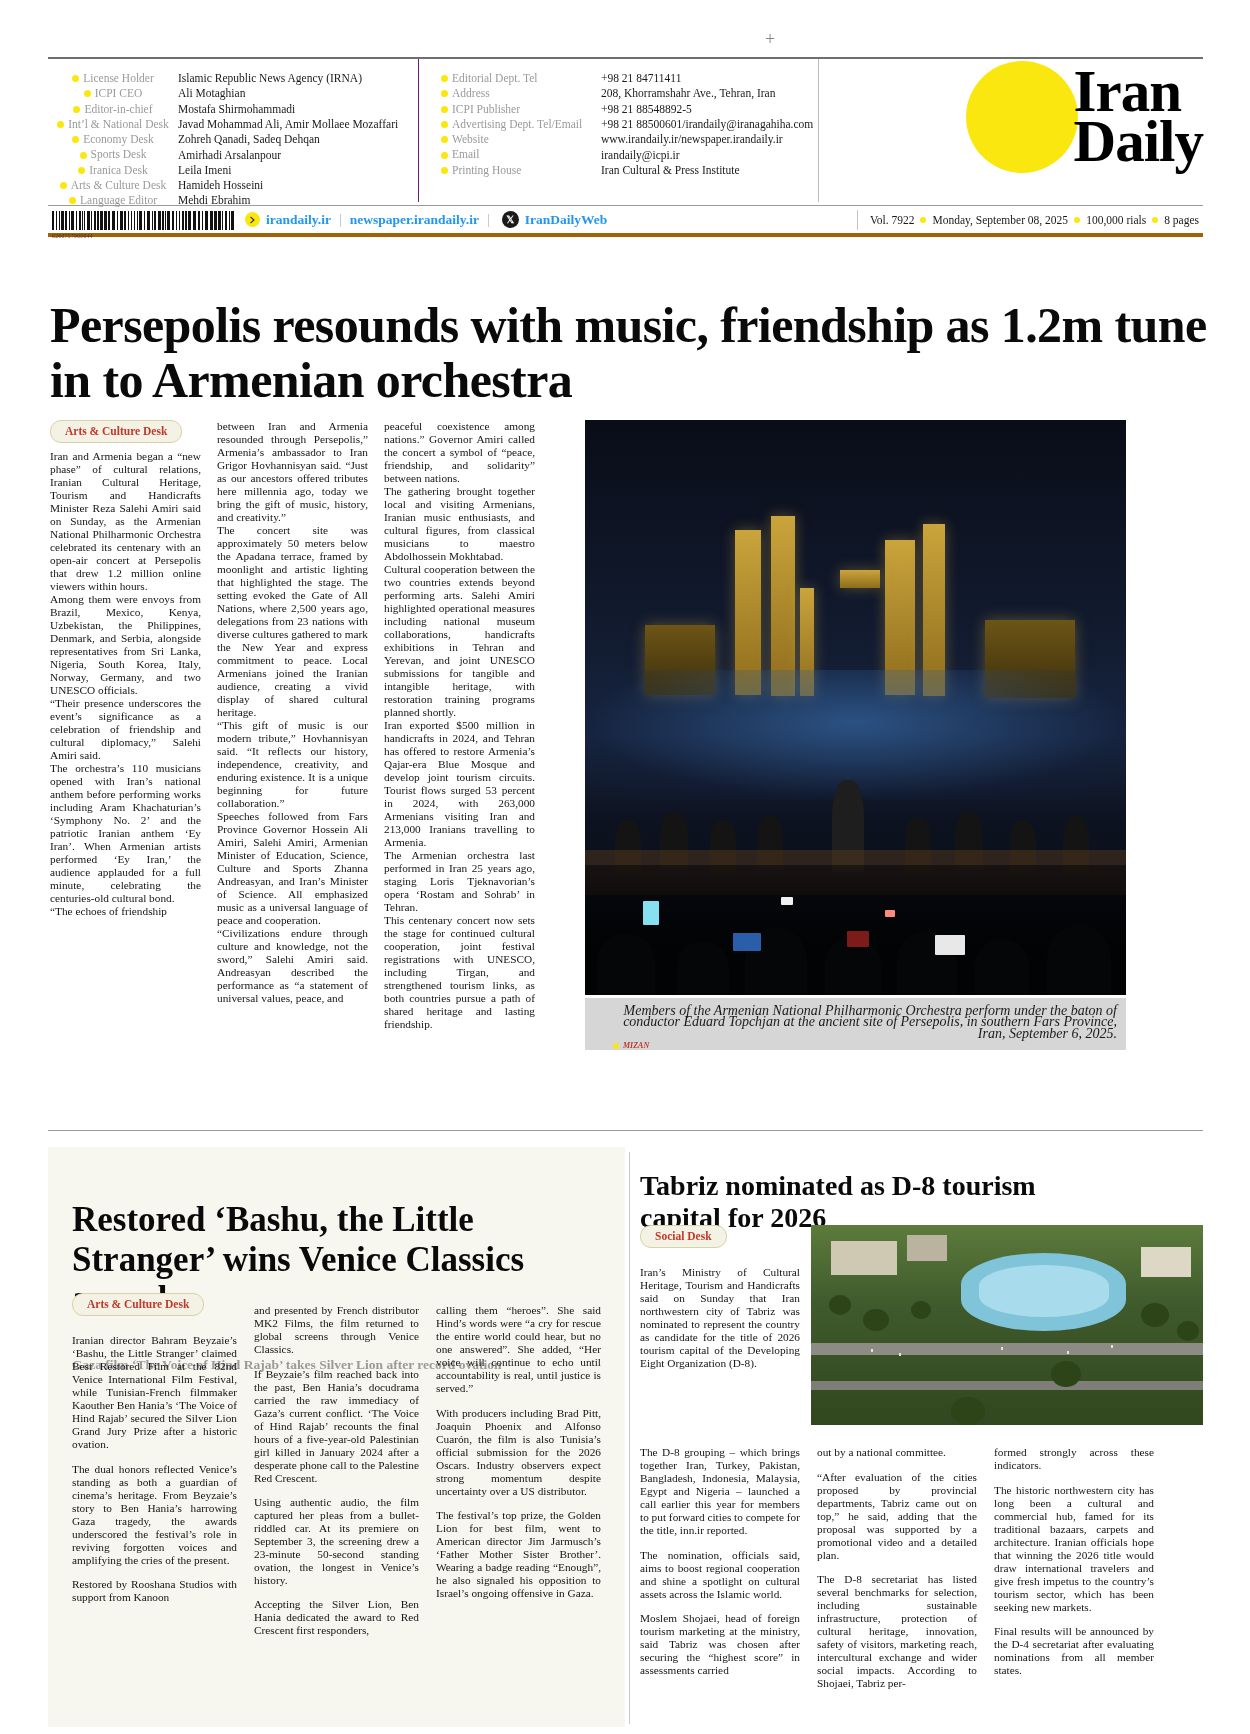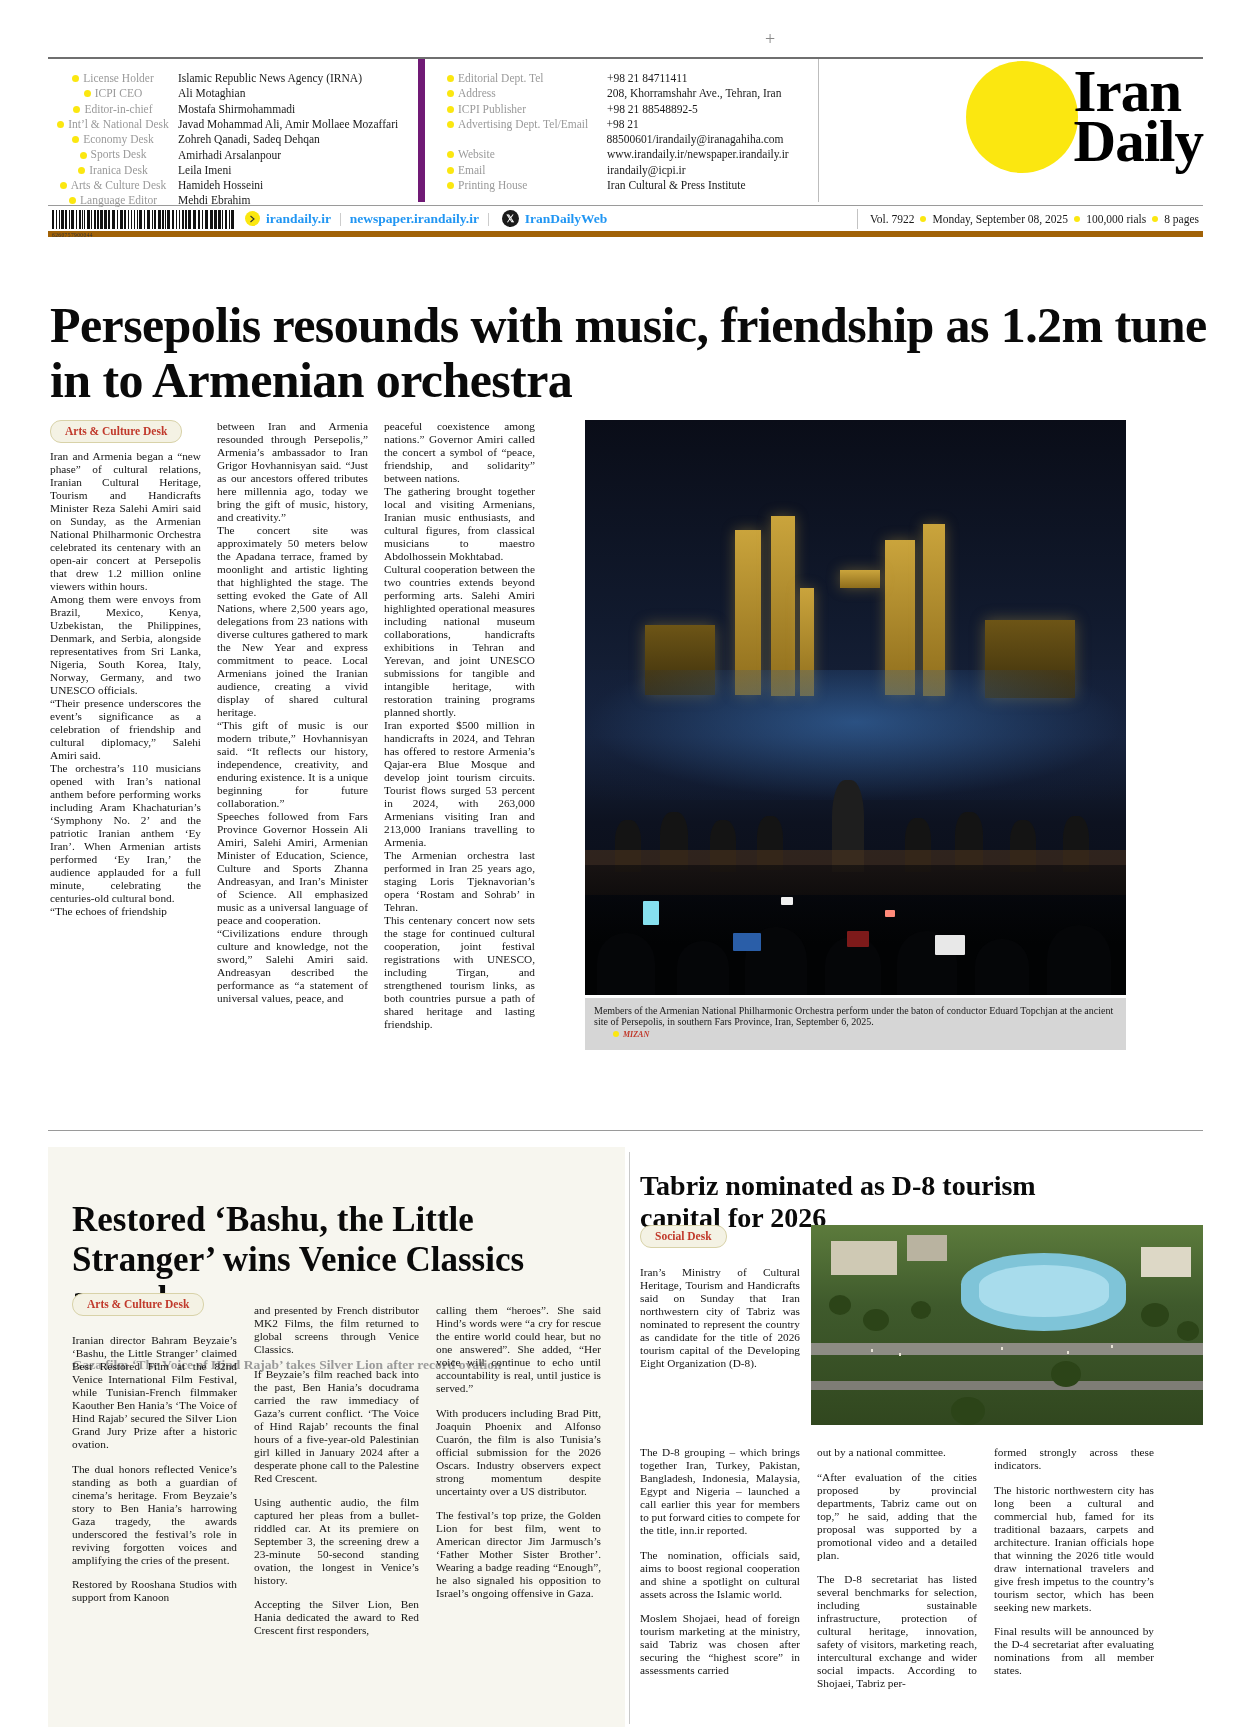--- a/index.html
+++ b/index.html
@@ -17,21 +17,21 @@
   .crop-mark { position:absolute; color:#888; font-size:18px; line-height:1; }
 
   
   .masthead {
     position:absolute; left:48px; top:57px; width:1155px; height:145px;
     border-top:2px solid #6f6f6f;
     display:flex;
   }
   .mast-col { padding-top:12px; }
   .mast-col.c1 { width:370px; }
-  .mast-col.c2 { width:400px; border-left:7px solid #701a75; padding-left:22px; }
+  .mast-col.c2 { width:400px; border-left:1px solid #701a75; padding-left:22px; }
   .mast-col.c3 { flex:1; border-left:1px solid #bdbdbd; position:relative; }
 
   .credit-row { display:flex; align-items:baseline; line-height:15.2px; }
   .credit-label {
     color:#9a9a9a; font-size:11.5px; font-family:"Liberation Serif", serif;
     display:flex; align-items:center; gap:4px;
   }
   .c1 .credit-label { width:130px;justify-content:center; }
   .c2 .credit-label { width:160px; }
   .bullet {
@@ -47,21 +47,21 @@
     margin-right:-4px;
   }
   .logo-text { line-height:0.84; letter-spacing:-1px; }
   .logo-text div {
     font-family:"Liberation Serif", serif; font-weight:bold; font-size:59px; color:#000;
   }
 
   
   .navbar {
     position:absolute; left:48px; top:205px; width:1155px; height:32px;
-    border-top:1px solid #9a9a9a; border-bottom:6px solid #a16207;
+    border-top:1px solid #9a9a9a; border-bottom:4px solid #a16207;
     display:flex; align-items:center; padding:0 4px;
   }
   .barcode { display:flex; align-items:flex-end; height:21px; gap:0px; margin-right:10px; position:relative; }
   .barcode i { display:block; width:1px; height:19px; background:#111; }
   .barcode .num { position:absolute; left:0; bottom:-9px; font-size:5.5px; color:#333; letter-spacing:0.4px; }
   .nav-sun {
     width:15px; height:15px; border-radius:50%; background:#fbe710;
     display:flex; align-items:center; justify-content:center; margin-right:6px; flex:none;
   }
   .nav-sun svg { display:block; }
@@ -114,22 +114,23 @@
 
   .lead-photo {
     position:absolute; left:535px; top:0px; width:541px; height:575px;
     background:#0b0e16; overflow:hidden;
   }
   .photo-caption {
     position:absolute; left:535px; top:578px; width:541px; height:52px;
     background:#d6d6d6; padding:7px 9px 4px 9px;
   }
   .photo-caption .cap {
-    font-size:10px; line-height:11.4px; color:#1a1a1a;
+    font-size:14px; line-height:11.4px; font-style:italic; color:#1a1a1a;
     font-family:"Liberation Serif", serif;
+    text-align:right;
   }
   .photo-credit {
     display:flex; align-items:center; gap:4px; margin-top:2px;
     color:#c0392b; font-size:8px; font-style:italic; font-weight:bold;padding-left:19px;
   }
   .photo-credit .dot { width:6px; height:6px; border-radius:50%; background:#fbe710; }
 
   
   .sky { position:absolute; inset:0; background:linear-gradient(#0a0d18 0%, #111a2e 35%, #17233c 55%, #0d1220 70%, #070a11 100%); }
   .ruin {

